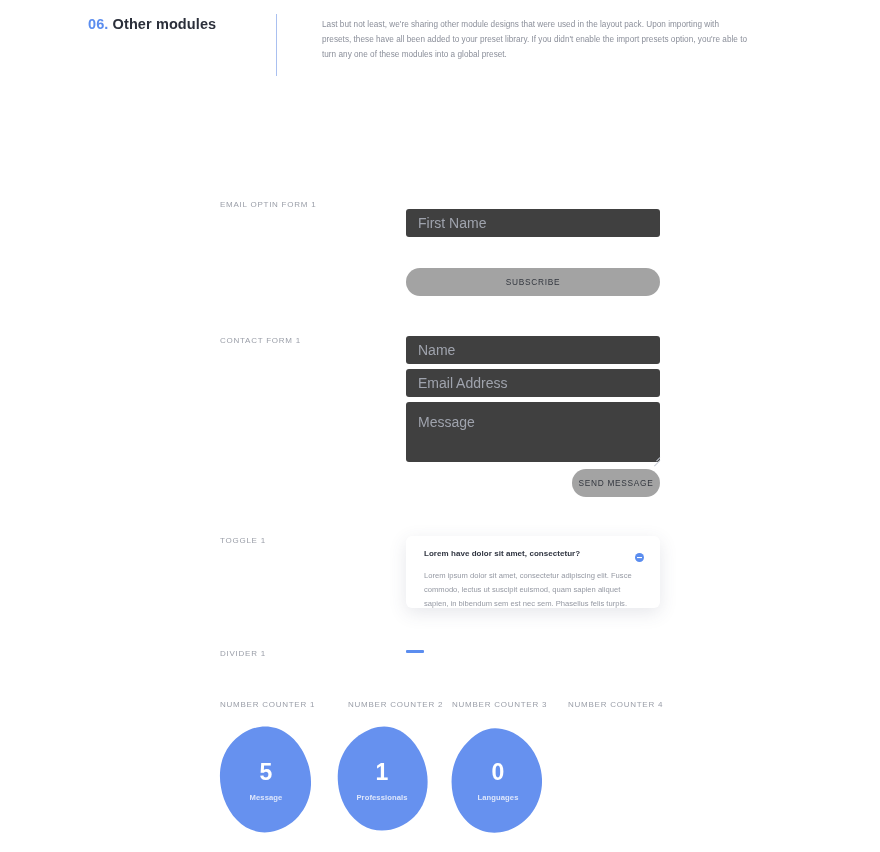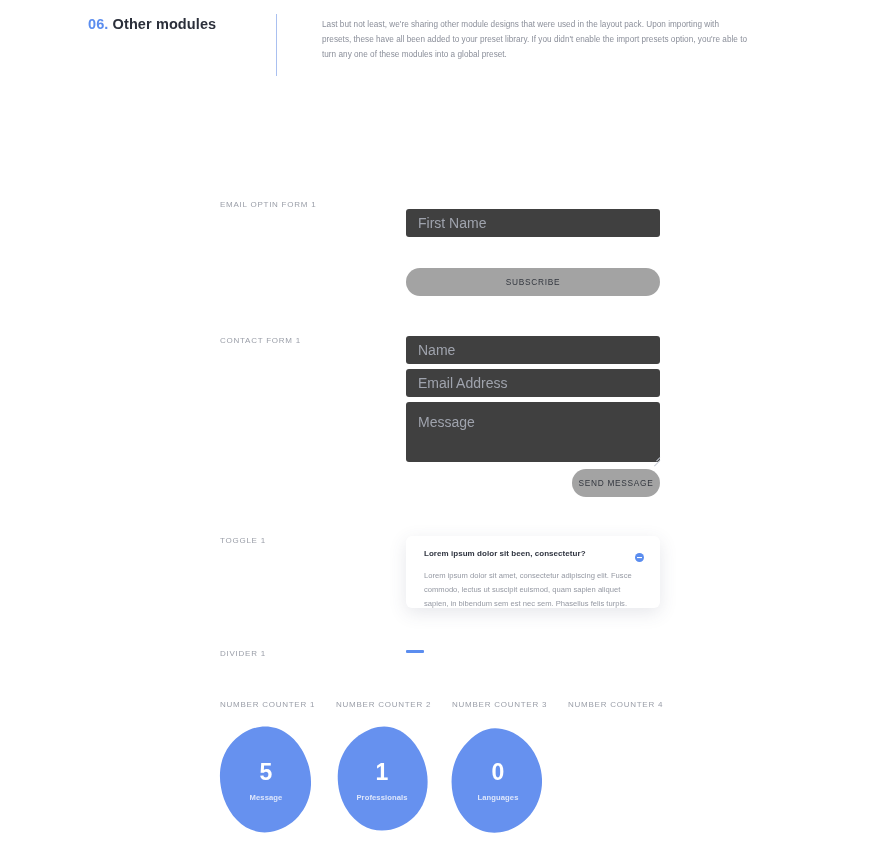--- a/index.html
+++ b/index.html
@@ -233,42 +233,42 @@
         <i></i>
     </span>
 
     <button class="btn" style="left:572px;top:133px;width:88px;height:28px">SEND MESSAGE</button>
   </div>
 
   <div class="module" style="top:496px;height:80px">
     <div class="module-label" style="top:0">TOGGLE 1</div>
 
     <div class="toggle-card" style="left:406px;top:0px;width:254px;height:72px">
-      <div class="toggle-title">Lorem ipsum dolor sit been, consectetur?</div>
+      <div class="toggle-title">Lorem have dolor sit amet, consectetur?</div>
 
       <span class="toggle-icon">
         <svg width="9" height="9" viewBox="0 0 9 9">
           <circle cx="4.5" cy="4.5" r="4.5" fill="#5b8def"></circle>
           <rect x="2" y="4" width="5" height="1.1" fill="#ffffff"></rect>
         </svg>
       </span>
 
       <div class="toggle-body">Lorem ipsum dolor sit amet, consectetur adipiscing elit. Fusce commodo, lectus ut suscipit euismod, quam sapien aliquet sapien, in bibendum sem est nec sem. Phasellus felis turpis.</div>
     </div>
   </div>
 
   <div class="module" style="top:609px;height:20px">
     <div class="module-label" style="top:0">DIVIDER 1</div>
     <div class="divider-bar" style="left:406px;top:1px;width:18px"></div>
   </div>
 
   <div class="module" style="top:660px;height:145px">
 
     <div class="module-label" style="left:220px;top:0">NUMBER COUNTER 1</div>
-    <div class="module-label" style="left:336px;top:0">NUMBER COUNTER 2</div>
+    <div class="module-label" style="left:348px;top:0">NUMBER COUNTER 2</div>
     <div class="module-label" style="left:452px;top:0">NUMBER COUNTER 3</div>
     <div class="module-label" style="left:568px;top:0">NUMBER COUNTER 4</div>
 
     <div class="counter" style="left:216px;top:25px">
       <svg width="100" height="110" viewBox="0 0 100 110">
         <path d="M60 3 C82 10 96 36 95 60 C94 84 76 104 54 107 C34 110 16 96 8 74 C1 54 3 34 14 20 C26 5 44 -2 60 3 Z" fill="#6691ef"></path>
       </svg>
       <div class="counter-value">5</div>
       <div class="counter-label">Message</div>
     </div>

